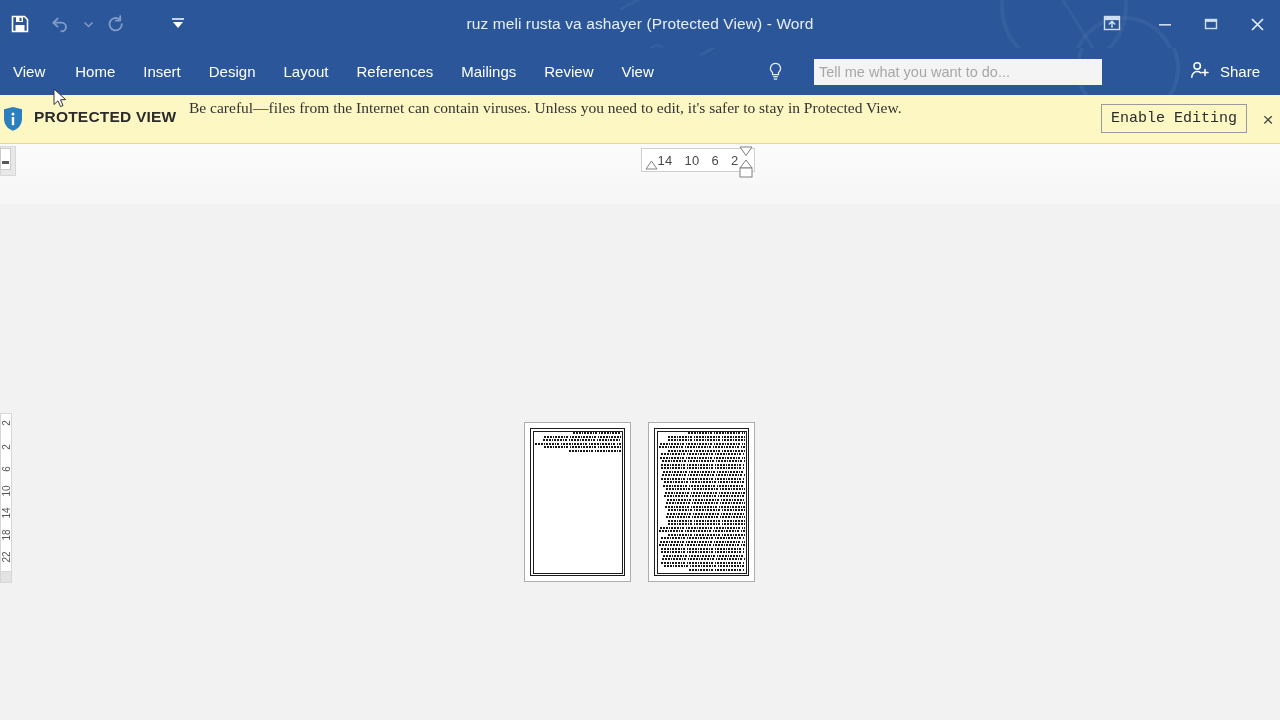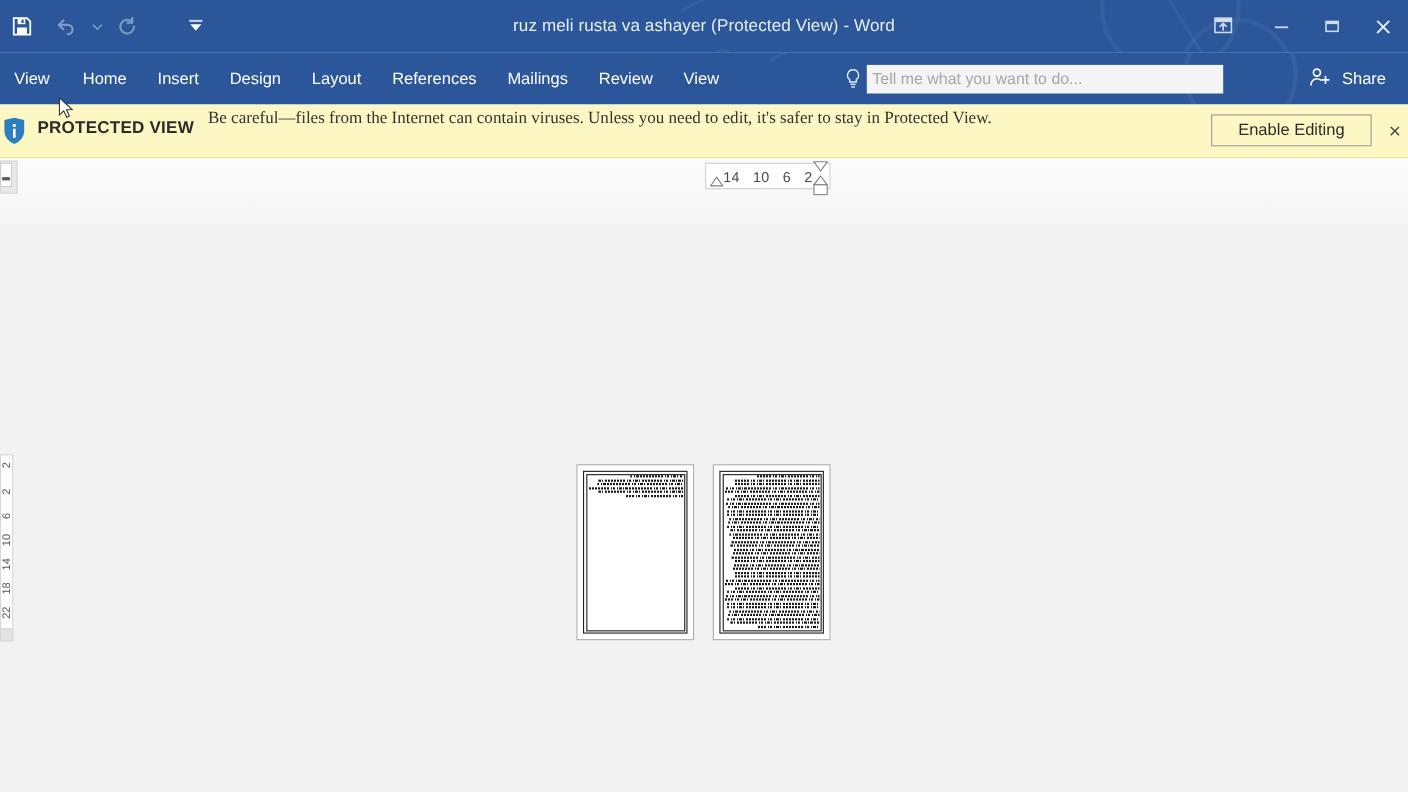--- a/index.html
+++ b/index.html
@@ -159,29 +159,30 @@
     left: 762px; top: 0;
     height: 47px;
     display: flex;
     align-items: center;
   }
   .tellme-bulb {
     width: 26px; height: 47px;
     display: flex; align-items: center; justify-content: center;
   }
   .tellme-input {
-    width: 324px; height: 26px;
+    width: 288px; height: 26px;
     background: #f4f4f4;
     border: none;
     outline: none;
     font-family: "Liberation Sans", sans-serif;
     font-size: 14.5px;
     color: #a7a7a7;
     padding: 0 5px;
     box-sizing: border-box;
+    margin-left: 26px;
   }
   .tellme-input::placeholder { color: #a7a7a7; opacity: 1; }
 
   .share-btn {
     position: absolute;
     right: 10px; top: 0;
     height: 47px;
     display: flex;
     align-items: center;
     gap: 10px;
@@ -223,21 +224,21 @@
     line-height: 21px;
     font-family: Liberation Serif, serif;
   }
   .pv-enable {
     position: absolute;
     left: 1101px; top: 104px;
     width: 146px; height: 29px;
     background: #fdf7c3;
     border: 1px solid #9a9a9a;
     box-sizing: border-box;
-    font-family: Liberation Sans, sans-serif;
+    font-family: Liberation Mono, monospace;
     font-size: 15px;
     color: #2b2b2b;
     cursor: default;
     padding: 0;
   }
   .pv-close {
     position: absolute;
     left: 1258px; top: 108px;
     width: 20px; height: 22px;
     display: flex; align-items: center; justify-content: center;

